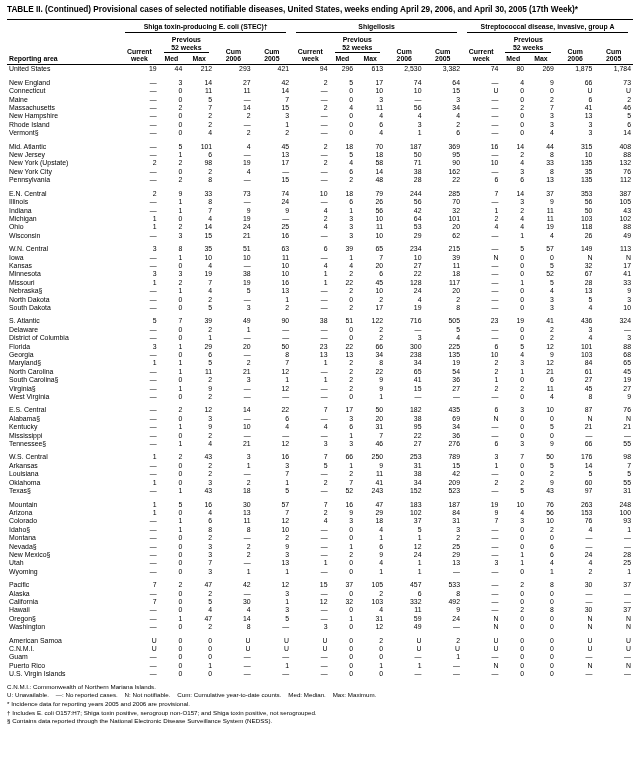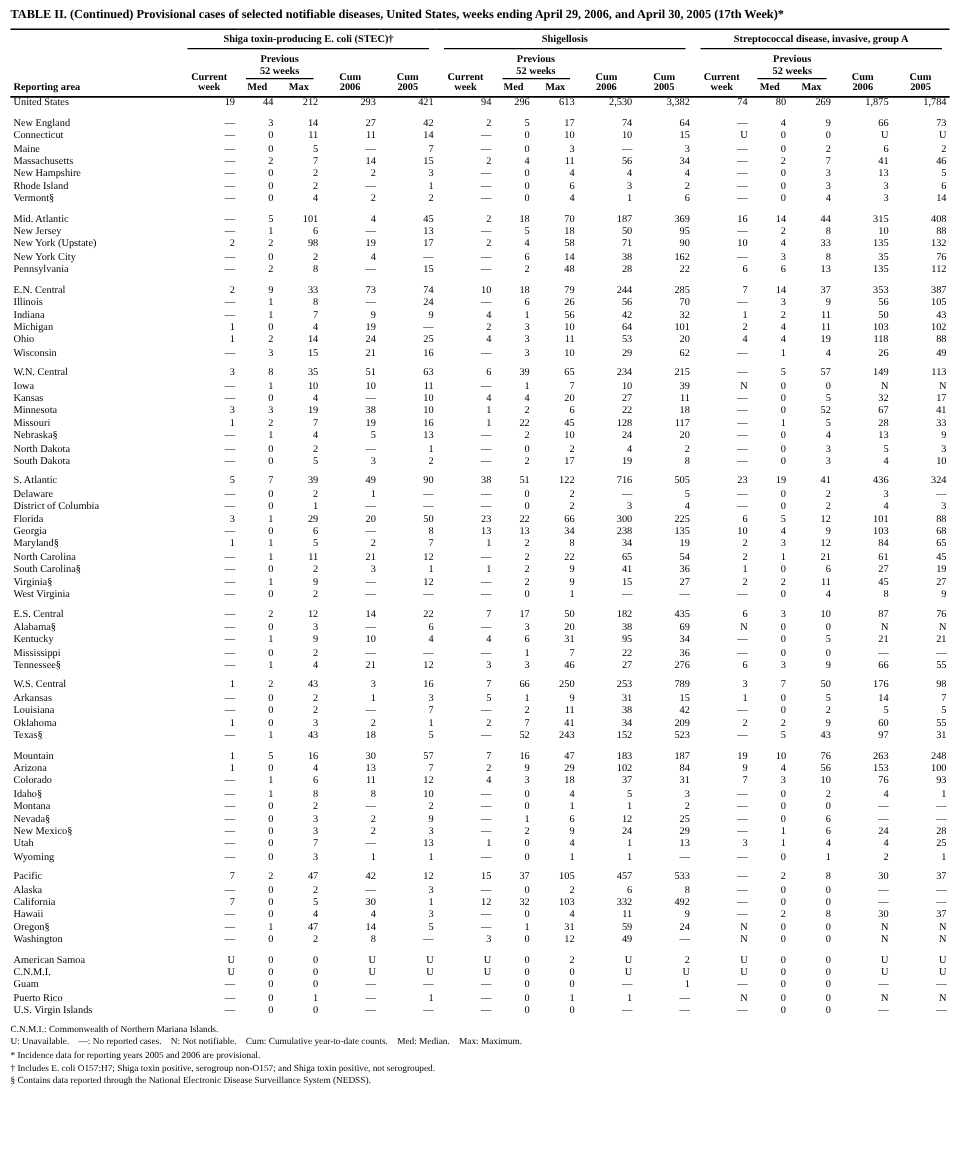--- a/index.html
+++ b/index.html
@@ -1,17 +1,17 @@
 <!DOCTYPE html>
 <html><head>
 <meta charset="utf-8">
 <style>
   html,body { background:#fff; margin:0; padding:0; color:#000; }
   .page { width:640px; min-height:769px; box-sizing:border-box; padding:5px 7px 4px 7px;
-          font-family:Liberation Serif, serif; }
+          font-family:Liberation Sans, sans-serif; }
   .title { font-size:8.2px; font-weight:bold; line-height:1.3; margin-bottom:3px; }
   table { border-collapse:collapse; table-layout:fixed; width:100%; border-top:1px solid #000; }
   th, td { font-size:6.9px; padding:0 2px; overflow:hidden; }
   thead th { font-weight:bold; vertical-align:bottom; text-align:center;
              white-space:pre-line; line-height:1.15; padding-top:2px; }
   th .rule { display:block; border-bottom:1px solid #000; padding:1px 0 1px 0; margin:0 3px;
              white-space:pre-line; }
   .bb { border-bottom:1px solid #000; padding-bottom:1px; }
   th.area-h { text-align:left; vertical-align:bottom; }
   tbody td { line-height:8.4px; white-space:nowrap; }

